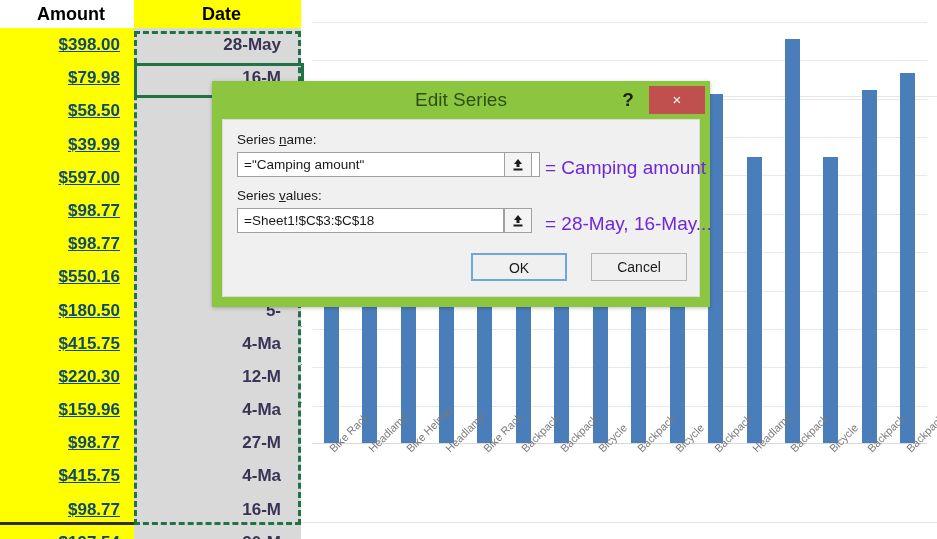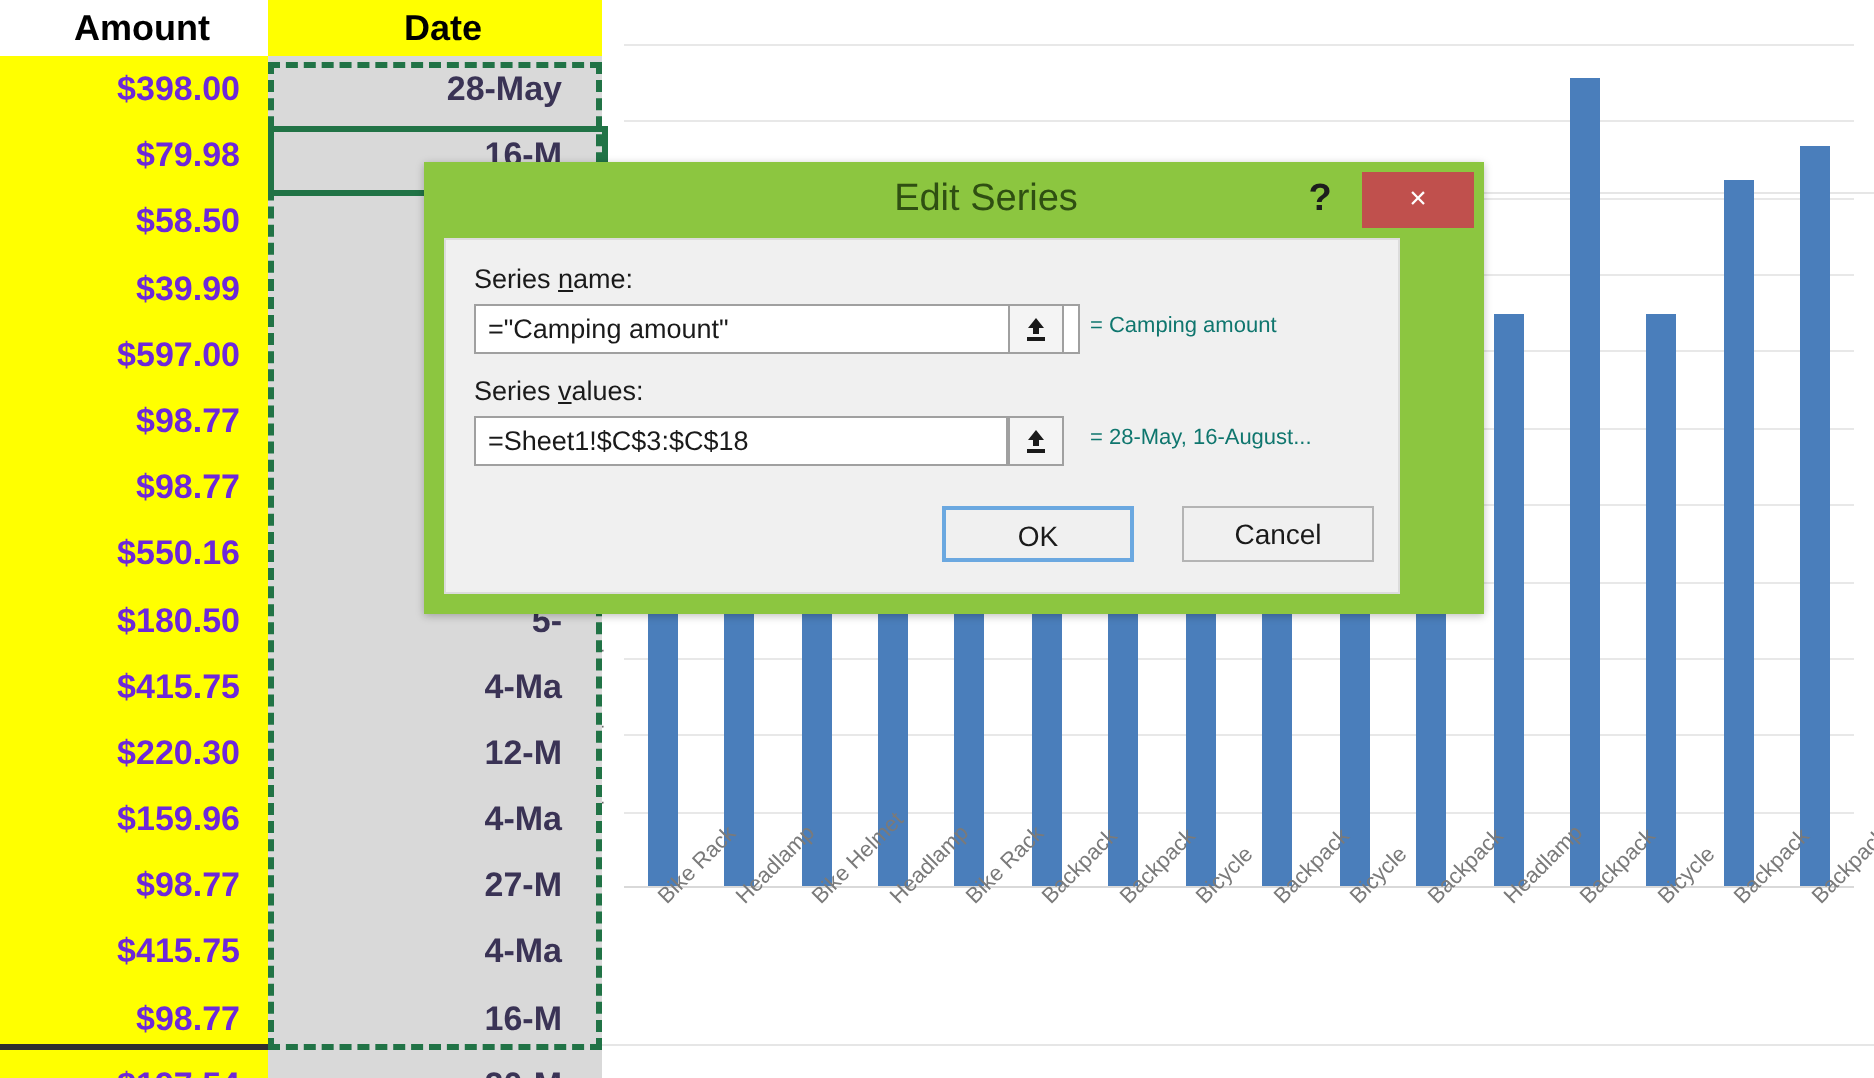--- a/index.html
+++ b/index.html
@@ -36,21 +36,21 @@
     padding-left:8px;
     padding-right:0;
     color:#000;
     height:28px;
     line-height:28px;
     font-size:18px;
   }
   .hdr-amount{background:#ffffff;border-bottom:none;}
   .hdr-date{background:#ffff00;}
 
-  .amount-cell{background:#ffff00;color:#6d28d9;}
+  .amount-cell{background:#ffff00;color:#0c4a6e;text-decoration:underline;}
   .date-cell{background:#d9d9d9;color:#3a3355;text-align:right;padding-right:20px;}
 
   
   .top-rule{position:absolute;left:0;top:4px;width:301px;height:2px;background:#2f2f2f;}
   
   .bot-rule{position:absolute;left:0;top:522px;width:134px;height:3px;background:#2f2f2f;}
   
   .hdr-div{position:absolute;left:133px;top:5px;width:2px;height:27px;background:#2f2f2f;}
 
   
@@ -116,21 +116,20 @@
     transform-origin:left top;
     transform:rotate(-45deg);
   }
 
   
   .dialog{
     position:absolute;
     left:212px;top:81px;width:498px;height:226px;
     background:#8cc640;
     box-shadow:0 1px 4px rgba(0,0,0,0.25);
-    padding-left:32px;
   }
   .dlg-title{
     position:relative;
     height:38px;
     color:#2f4f12;
     font-size:19px;
     text-align:center;
     line-height:38px;
   }
   .dlg-help{
@@ -170,21 +169,21 @@
     position:absolute;
     box-sizing:border-box;
     width:28px;height:25px;
     background:#f4f4f4;
     border:1px solid #a0a0a0;
     cursor:pointer;
   }
   .rngbtn svg{display:block;margin:4px auto 0;}
   .preview{
     position:absolute;
-    font-size:11px;color:#0f766e;white-space:nowrap;
+    font-size:19px;color:#6d28d9;white-space:nowrap;
   }
   .dlgbtn{
     position:absolute;
     box-sizing:border-box;
     width:96px;height:28px;
     background:#f0f0f0;
     border:1px solid #b4b4b4;
     font-size:14px;color:#1a1a1a;
     text-align:center;line-height:26px;
     cursor:pointer;
@@ -345,21 +344,21 @@
 
       <div class="inputbox" style="left:14px;top:88px;width:267px;">=Sheet1!$C$3:$C$18</div>
 
       <div class="rngbtn" style="left:281px;top:88px;">
         <svg width="16" height="16" viewBox="0 0 16 16">
           <polygon points="8,2 12,7 9.5,7 9.5,10 6.5,10 6.5,7 4,7" fill="#1a1a1a"></polygon>
           <rect x="3.5" y="11.5" width="9" height="2" fill="#1a1a1a"></rect>
         </svg>
       </div>
 
-      <div class="preview" style="left:322px;top:93px;">= 28-May, 16-August...</div>
+      <div class="preview" style="left:322px;top:93px;">= 28-May, 16-May...</div>
 
       <div class="dlgbtn" style="left:368px;top:133px;">Cancel</div>
       <div class="dlgbtn default" style="left:248px;top:133px;">OK</div>
 
     </div>
   </div>
 
 </div>
 
 </body></html>

